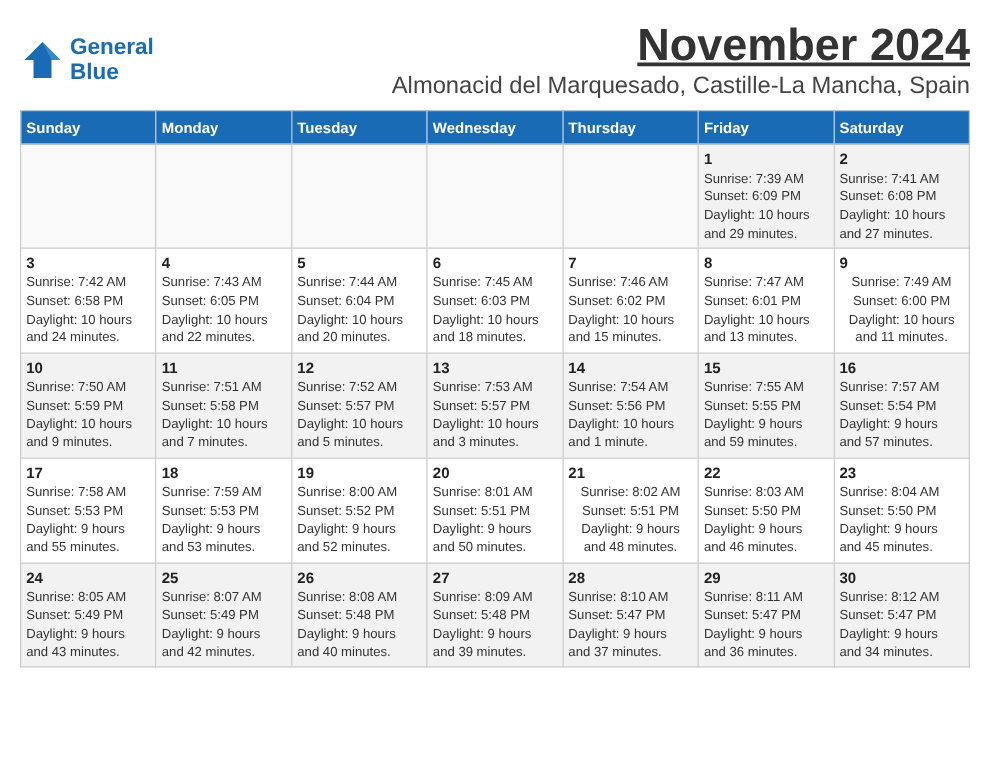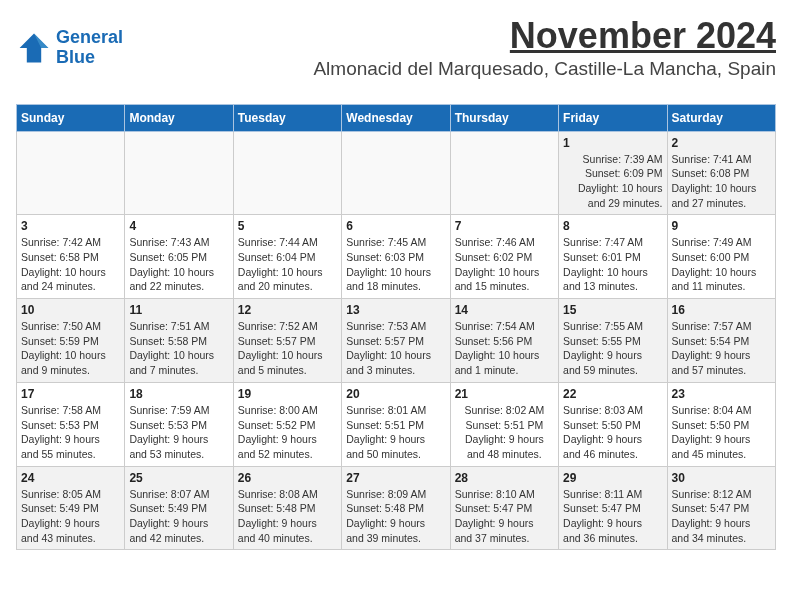--- a/index.html
+++ b/index.html
@@ -45,21 +45,21 @@
       text-decoration: underline;
     }
     .location {
       font-size: 19px;
       color: #444;
       margin-top: 2px;
     }
     .calendar {
       width: 100%;
       border-collapse: collapse;
-      margin-top: 24px;
+      margin-top: 8px;
       font-size: 11px;
     }
     .calendar th {
       background-color: #1a6bb5;
       color: #fff;
       padding: 6px 4px;
       text-align: left;
       font-size: 12px;
       font-weight: bold;
       border: 1px solid #aac4e0;
@@ -126,21 +126,21 @@
     </thead>
     <tbody id="calendar-body">
     <tr>
           <td class="empty"></td>
           <td class="empty"></td>
           <td class="empty"></td>
           <td class="empty"></td>
           <td class="empty"></td>
           <td class="shaded">
             <span class="day-number">1</span>
-            <div class="day-info" style="white-space: pre-line; text-align: right;">Sunrise: 7:39 AM
+            <div class="day-info" style="white-space: pre-line;">Sunrise: 7:39 AM
 Sunset: 6:09 PM
 Daylight: 10 hours
 and 29 minutes.</div>
           </td>
           <td class="shaded">
             <span class="day-number">2</span>
             <div class="day-info" style="white-space: pre-line;">Sunrise: 7:41 AM
 Sunset: 6:08 PM
 Daylight: 10 hours
 and 27 minutes.</div>
@@ -184,21 +184,21 @@
           </td>
           <td>
             <span class="day-number">8</span>
             <div class="day-info" style="white-space: pre-line;">Sunrise: 7:47 AM
 Sunset: 6:01 PM
 Daylight: 10 hours
 and 13 minutes.</div>
           </td>
           <td>
             <span class="day-number">9</span>
-            <div class="day-info" style="white-space: pre-line;">Sunrise: 7:49 AM
+            <div class="day-info" style="white-space: pre-line; text-align: center;">Sunrise: 7:49 AM
 Sunset: 6:00 PM
 Daylight: 10 hours
 and 11 minutes.</div>
           </td>
         </tr>
         <tr>
           <td class="shaded">
             <span class="day-number">10</span>
             <div class="day-info" style="white-space: pre-line;">Sunrise: 7:50 AM
 Sunset: 5:59 PM

